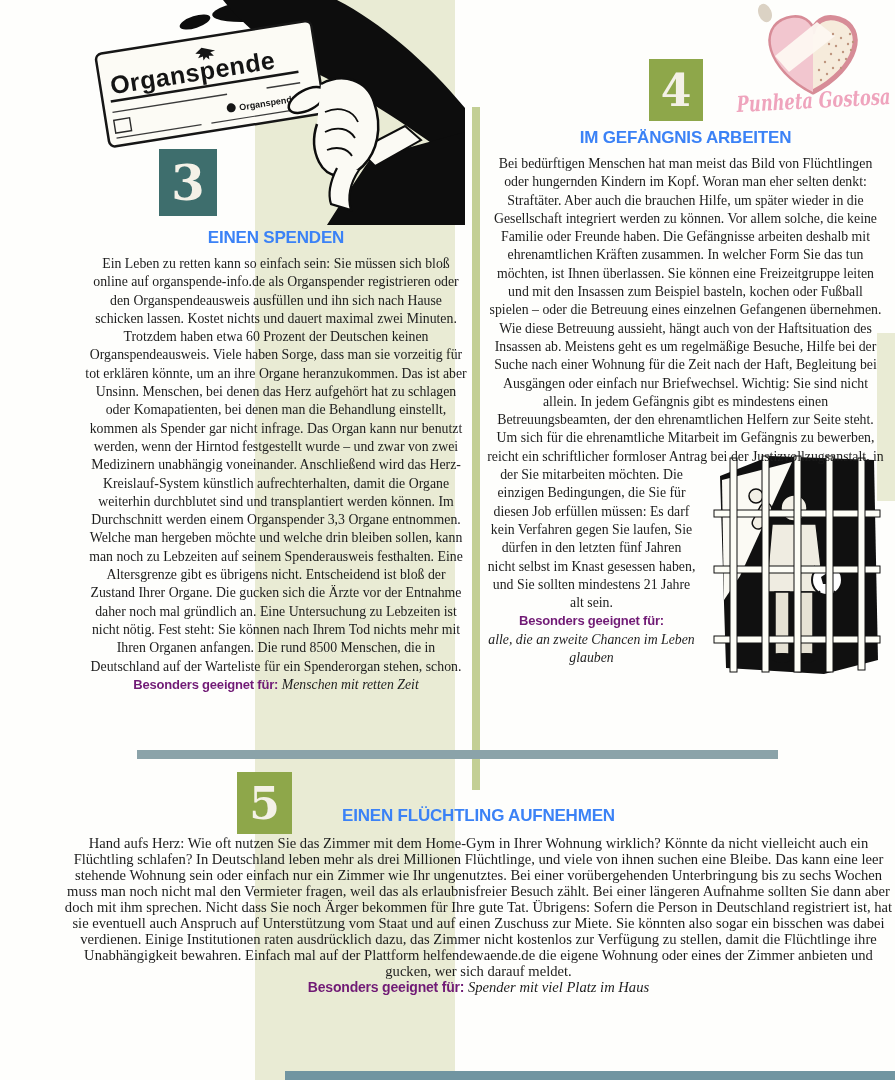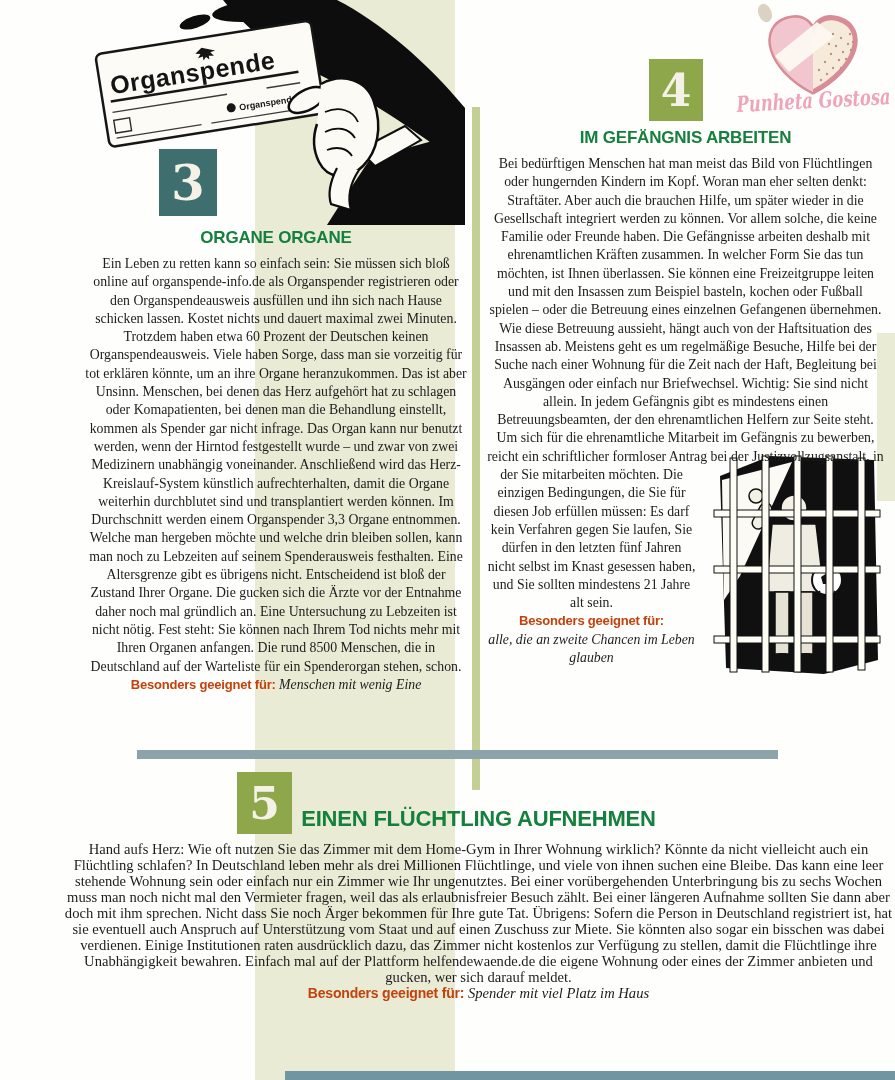--- a/index.html
+++ b/index.html
@@ -27,30 +27,30 @@
 
   
   section{position:absolute;z-index:3;}
   .col-organ{left:85px;top:228px;width:382px;}
   .col-prison{left:487px;top:128px;width:397px;}
   .col-refugee{left:62px;top:806px;width:833px;}
 
   h2.title{
     margin:0 0 7px 0;text-align:center;
     font-family:"Liberation Sans",sans-serif;font-weight:900;font-size:17px;
-    letter-spacing:-0.2px;color:#15803d;
-  }
-  .col-refugee h2.title{font-size:22px;margin-bottom:9px;}
+    letter-spacing:-0.2px;color:#3b82f6;
+  }
+  .col-refugee h2.title{font-size:17px;margin-bottom:9px;}
 
   p.body{margin:0;text-align:center;font-size:13.8px;line-height:18.3px;}
   .col-refugee p.body{font-size:14.6px;line-height:16px;}
 
   .suited-label{
     font-family:"Liberation Sans",sans-serif;font-weight:800;font-style:normal;
-    font-size:13px;letter-spacing:-0.2px;color:#c2410c;
+    font-size:13px;letter-spacing:-0.2px;color:#701a75;
   }
   .col-refugee .suited-label{font-size:14px;}
   .suited-value{font-style:italic;}
 
   
   .prisoner-float{float:right;width:178px;height:230px;margin:2px 0 2px 10px;shape-outside:inset(0);}
 
   
   .organ-illu{position:absolute;left:75px;top:0;width:390px;height:225px;z-index:2;}
   .watermark{position:absolute;left:733px;top:0;width:162px;height:114px;z-index:4;opacity:.92;}
@@ -136,25 +136,25 @@
     <span>3</span>
   </div>
   <div class="numbox olive numbox-4">
     <span>4</span>
   </div>
   <div class="numbox olive numbox-5">
     <span>5</span>
   </div>
 
   <section class="col-organ">
-    <h2 class="title">ORGANE ORGANE</h2>
+    <h2 class="title">EINEN SPENDEN</h2>
     <p class="body">
       <span>Ein Leben zu retten kann so einfach sein: Sie müssen sich bloß online auf organspende-info.de als Organspender registrieren oder den Organspendeausweis ausfüllen und ihn sich nach Hause schicken lassen. Kostet nichts und dauert maximal zwei Minuten. Trotzdem haben etwa 60 Prozent der Deutschen keinen Organspendeausweis. Viele haben Sorge, dass man sie vorzeitig für tot erklären könnte, um an ihre Organe heranzukommen. Das ist aber Unsinn. Menschen, bei denen das Herz aufgehört hat zu schlagen oder Komapatienten, bei denen man die Behandlung einstellt, kommen als Spender gar nicht infrage. Das Organ kann nur benutzt werden, wenn der Hirntod festgestellt wurde – und zwar von zwei Medizinern unabhängig voneinander. Anschließend wird das Herz-Kreislauf-System künstlich aufrechterhalten, damit die Organe weiterhin durchblutet sind und transplantiert werden können. Im Durchschnitt werden einem Organspender 3,3 Organe entnommen. Welche man hergeben möchte und welche drin bleiben sollen, kann man noch zu Lebzeiten auf seinem Spenderausweis festhalten. Eine Altersgrenze gibt es übrigens nicht. Entscheidend ist bloß der Zustand Ihrer Organe. Die gucken sich die Ärzte vor der Entnahme daher noch mal gründlich an. Eine Untersuchung zu Lebzeiten ist nicht nötig. Fest steht: Sie können nach Ihrem Tod nichts mehr mit Ihren Organen anfangen. Die rund 8500 Menschen, die in Deutschland auf der Warteliste für ein Spenderorgan stehen, schon.</span><br>
       <b class="suited-label">Besonders geeignet für:</b>
-      <i class="suited-value">Menschen mit wenig Eine</i>
+      <i class="suited-value">Menschen mit retten Zeit</i>
     </p>
   </section>
 
   <section class="col-prison">
     <h2 class="title">IM GEFÄNGNIS ARBEITEN</h2>
     <p class="body">
       <span>Bei bedürftigen Menschen hat man meist das Bild von Flüchtlingen oder hungernden Kindern im Kopf. Woran man eher selten denkt: Straftäter. Aber auch die brauchen Hilfe, um später wieder in die Gesellschaft integriert werden zu können. Vor allem solche, die keine Familie oder Freunde haben. Die Gefängnisse arbeiten deshalb mit ehrenamtlichen Kräften zusammen. In welcher Form Sie das tun möchten, ist Ihnen überlassen. Sie können eine Freizeitgruppe leiten und mit den Insassen zum Beispiel basteln, kochen oder Fußball spielen – oder die Betreuung eines einzelnen Gefangenen übernehmen. Wie diese Betreuung aussieht, hängt auch von der Haftsituation des Insassen ab. Meistens geht es um regelmäßige Besuche, Hilfe bei der Suche nach einer Wohnung für die Zeit nach der Haft, Begleitung bei Ausgängen oder einfach nur Briefwechsel. Wichtig: Sie sind nicht allein. In jedem Gefängnis gibt es mindestens einen Betreuungsbeamten, der den ehrenamtlichen Helfern zur Seite steht. Um sich für die ehrenamtliche Mitarbeit im Gefängnis zu bewerben, reicht ein schriftlicher</span>
       <span class="prisoner-float"><svg viewBox="0 0 178 230" width="178" height="230" xmlns="http://www.w3.org/2000/svg">
         <polygon points="14,26 64,6 168,10 172,210 118,224 20,218" fill="#101010"></polygon>
         <polygon points="16,30 86,12 34,126 18,150" fill="#fbfaf4"></polygon>

